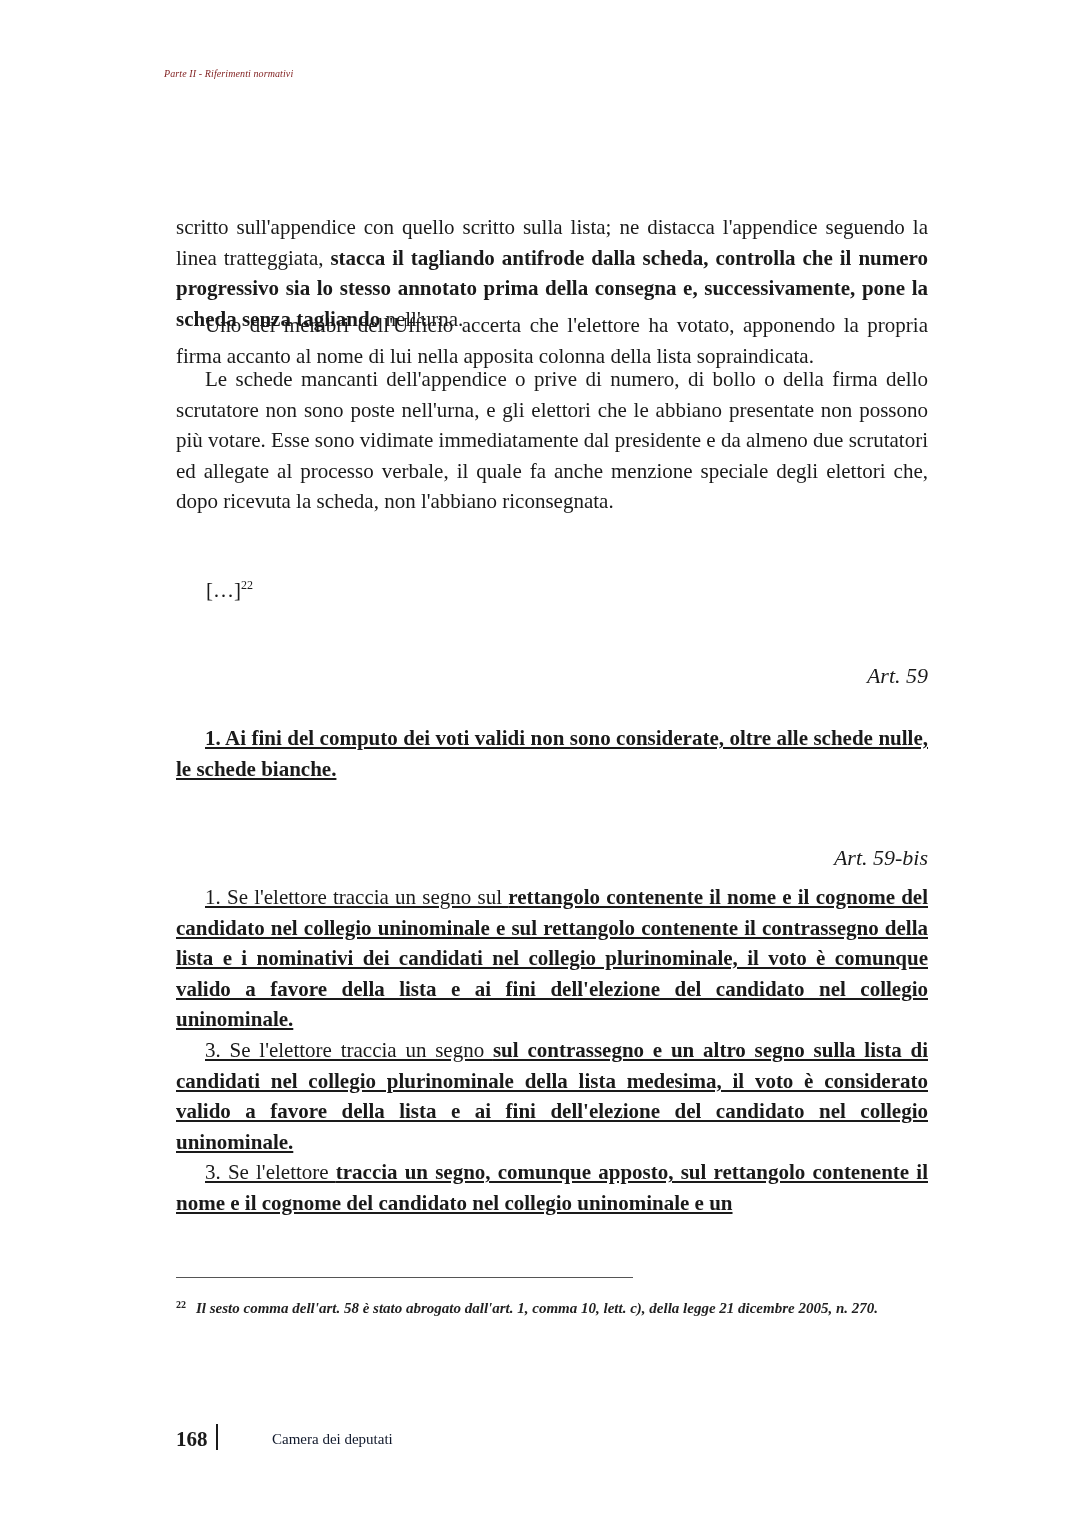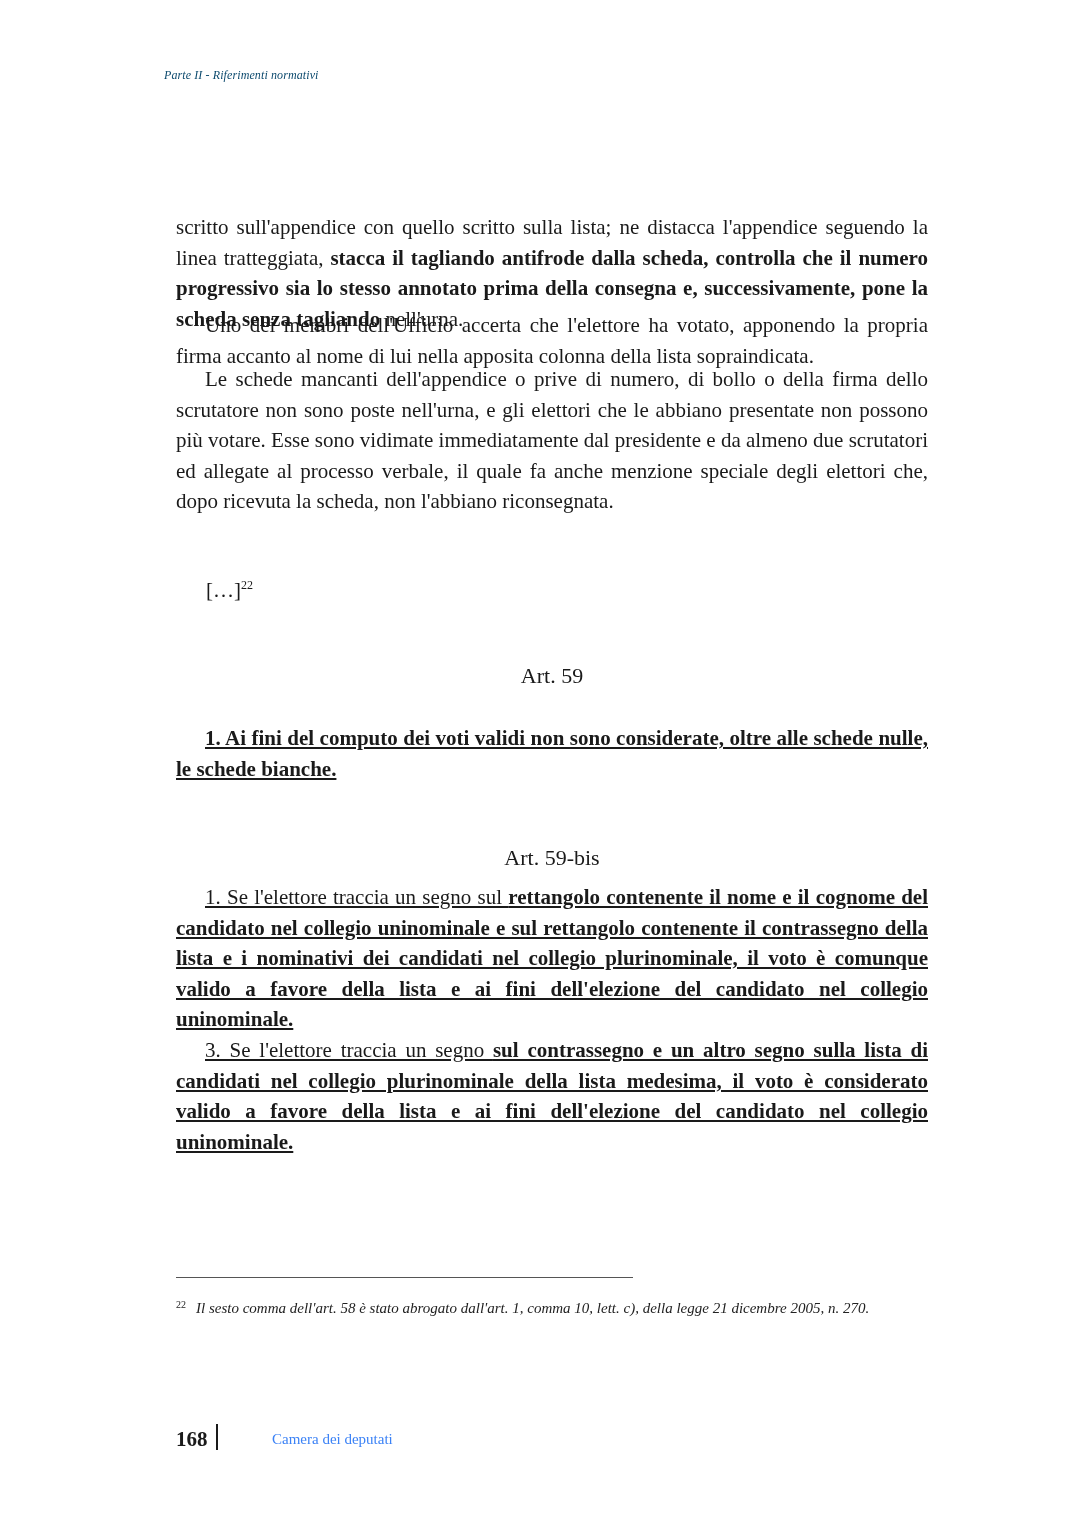--- a/index.html
+++ b/index.html
@@ -1,44 +1,44 @@
 <!DOCTYPE html>
 <html><head>
 <meta charset="utf-8">
 <style>
   html, body { margin: 0; padding: 0; background: #ffffff; }
   body { width: 1074px; height: 1517px; position: relative; overflow: hidden;
          font-family: "Liberation Serif", "DejaVu Serif", serif; color: #1a1a1a; }
   .running-head { position: absolute; left: 164px; top: 68px; font-style: italic;
-                  font-size: 12px; letter-spacing: 0.1px; color: #0c4a6e; }
+                  font-size: 10px; letter-spacing: 0.1px; color: #7f1d1d; }
   .body-text { position: absolute; left: 176px; width: 752px; font-size: 21px;
                line-height: 30.6px; text-align: justify; }
   .p { margin: 0; hyphens: manual; }
   .indent { text-indent: 29px; }
   .b { font-weight: bold; }
   #block1 { top: 184px; margin-top: 28px; }
   #block2 { top: 310px; }
   #block3 { top: 364px; }
   .ellipsis { position: absolute; left: 206px; top: 578px; font-size: 21px; }
   .ellipsis sup { font-size: 12px; vertical-align: 8px; }
-  .art-title { position: absolute; left: 176px; width: 752px; text-align: center;
-               font-size: 22px; }
+  .art-title { position: absolute; left: 176px; width: 752px; text-align: right;
+               font-style: italic; font-size: 22px; }
   #art59 { top: 663px; }
   #art59bis { top: 845px; }
   #art59-body { top: 723px; text-decoration: underline; }
   #art59bis-body { top: 882px; text-decoration: underline; }
   .fn-rule { position: absolute; left: 176px; top: 1277px; width: 457px; height: 0;
              border-top: 1.5px solid #555; }
   .footnote { position: absolute; left: 176px; top: 1294px; width: 752px;
               font-style: italic; font-size: 15px; line-height: 22px; color: #222;
-              padding-left: 22px; text-indent: -22px; box-sizing: border-box; }
+              padding-left: 22px; text-indent: -22px; box-sizing: border-box; font-weight: bold; }
   .footnote .fn-num { font-style: normal; font-size: 10px; vertical-align: 5px; margin-right: 10px; }
   .page-num { position: absolute; left: 176px; top: 1427px; font-weight: bold; font-size: 21px; text-align: right; }
   .page-sep { position: absolute; left: 216px; top: 1424px; width: 2px; height: 26px; background: #1a1a1a; }
-  .publisher { position: absolute; left: 272px; top: 1431px; font-size: 15px; color: #3b82f6; }
+  .publisher { position: absolute; left: 272px; top: 1431px; font-size: 15px; color: #0f172a; }
 </style>
 </head>
 <body>
 
 <div class="running-head">Parte II - Riferimenti normativi</div>
 
 <div class="body-text" id="block1">
   <p class="p"><span>scritto sull'appendice con quello scritto sulla lista; ne distacca l'appendice se­guendo la linea tratteggiata, </span><span class="b">stacca il tagliando antifrode dalla scheda, con­trolla che il numero progressivo sia lo stesso annotato prima della consegna e, successivamente, pone la scheda senza tagliando</span><span> nell'urna.</span></p>
 </div>
 
@@ -56,20 +56,21 @@
 
 <div class="art-title" id="art59">Art. 59</div>
 <div class="body-text" id="art59-body">
   <p class="p indent b">1. Ai fini del computo dei voti validi non sono considerate, oltre alle schede nulle, le schede bianche.</p>
 </div>
 
 <div class="art-title" id="art59bis">Art. 59-bis</div>
 <div class="body-text" id="art59bis-body">
   <p class="p indent"><span>1. Se l'elettore traccia un segno sul </span><span class="b">rettangolo contenente il nome e il cognome del candidato nel collegio uninominale e sul rettangolo conte­nente il contrassegno della lista e i nominativi dei candidati nel collegio plurinominale, il voto è comunque valido a favore della lista e ai fini del­l'elezione del candidato nel collegio uninominale.</span></p>
   <p class="p indent"><span>3. Se l'elettore traccia un segno </span><span class="b">sul contrassegno e un altro segno sulla lista di candidati nel collegio plurinominale della lista medesima, il voto è considerato valido a favore della lista e ai fini dell'elezione del candidato nel collegio uninominale.</span></p>
+  <p class="p indent"><span>3. Se l'elettore </span><span class="b">traccia un segno, comunque apposto, sul rettangolo con­tenente il nome e il cognome del candidato nel collegio uninominale e un</span></p>
 </div>
 
 <div class="fn-rule"></div>
 <div class="footnote"><span class="fn-num">22</span><span>Il sesto comma dell'art. 58 è stato abrogato dall'art. 1, comma 10, lett. c), della legge 21 dicembre 2005, n. 270.</span></div>
 
 <div class="page-num">168</div>
 <div class="page-sep"></div>
 <div class="publisher">Camera dei deputati</div>
 
 </body></html>

